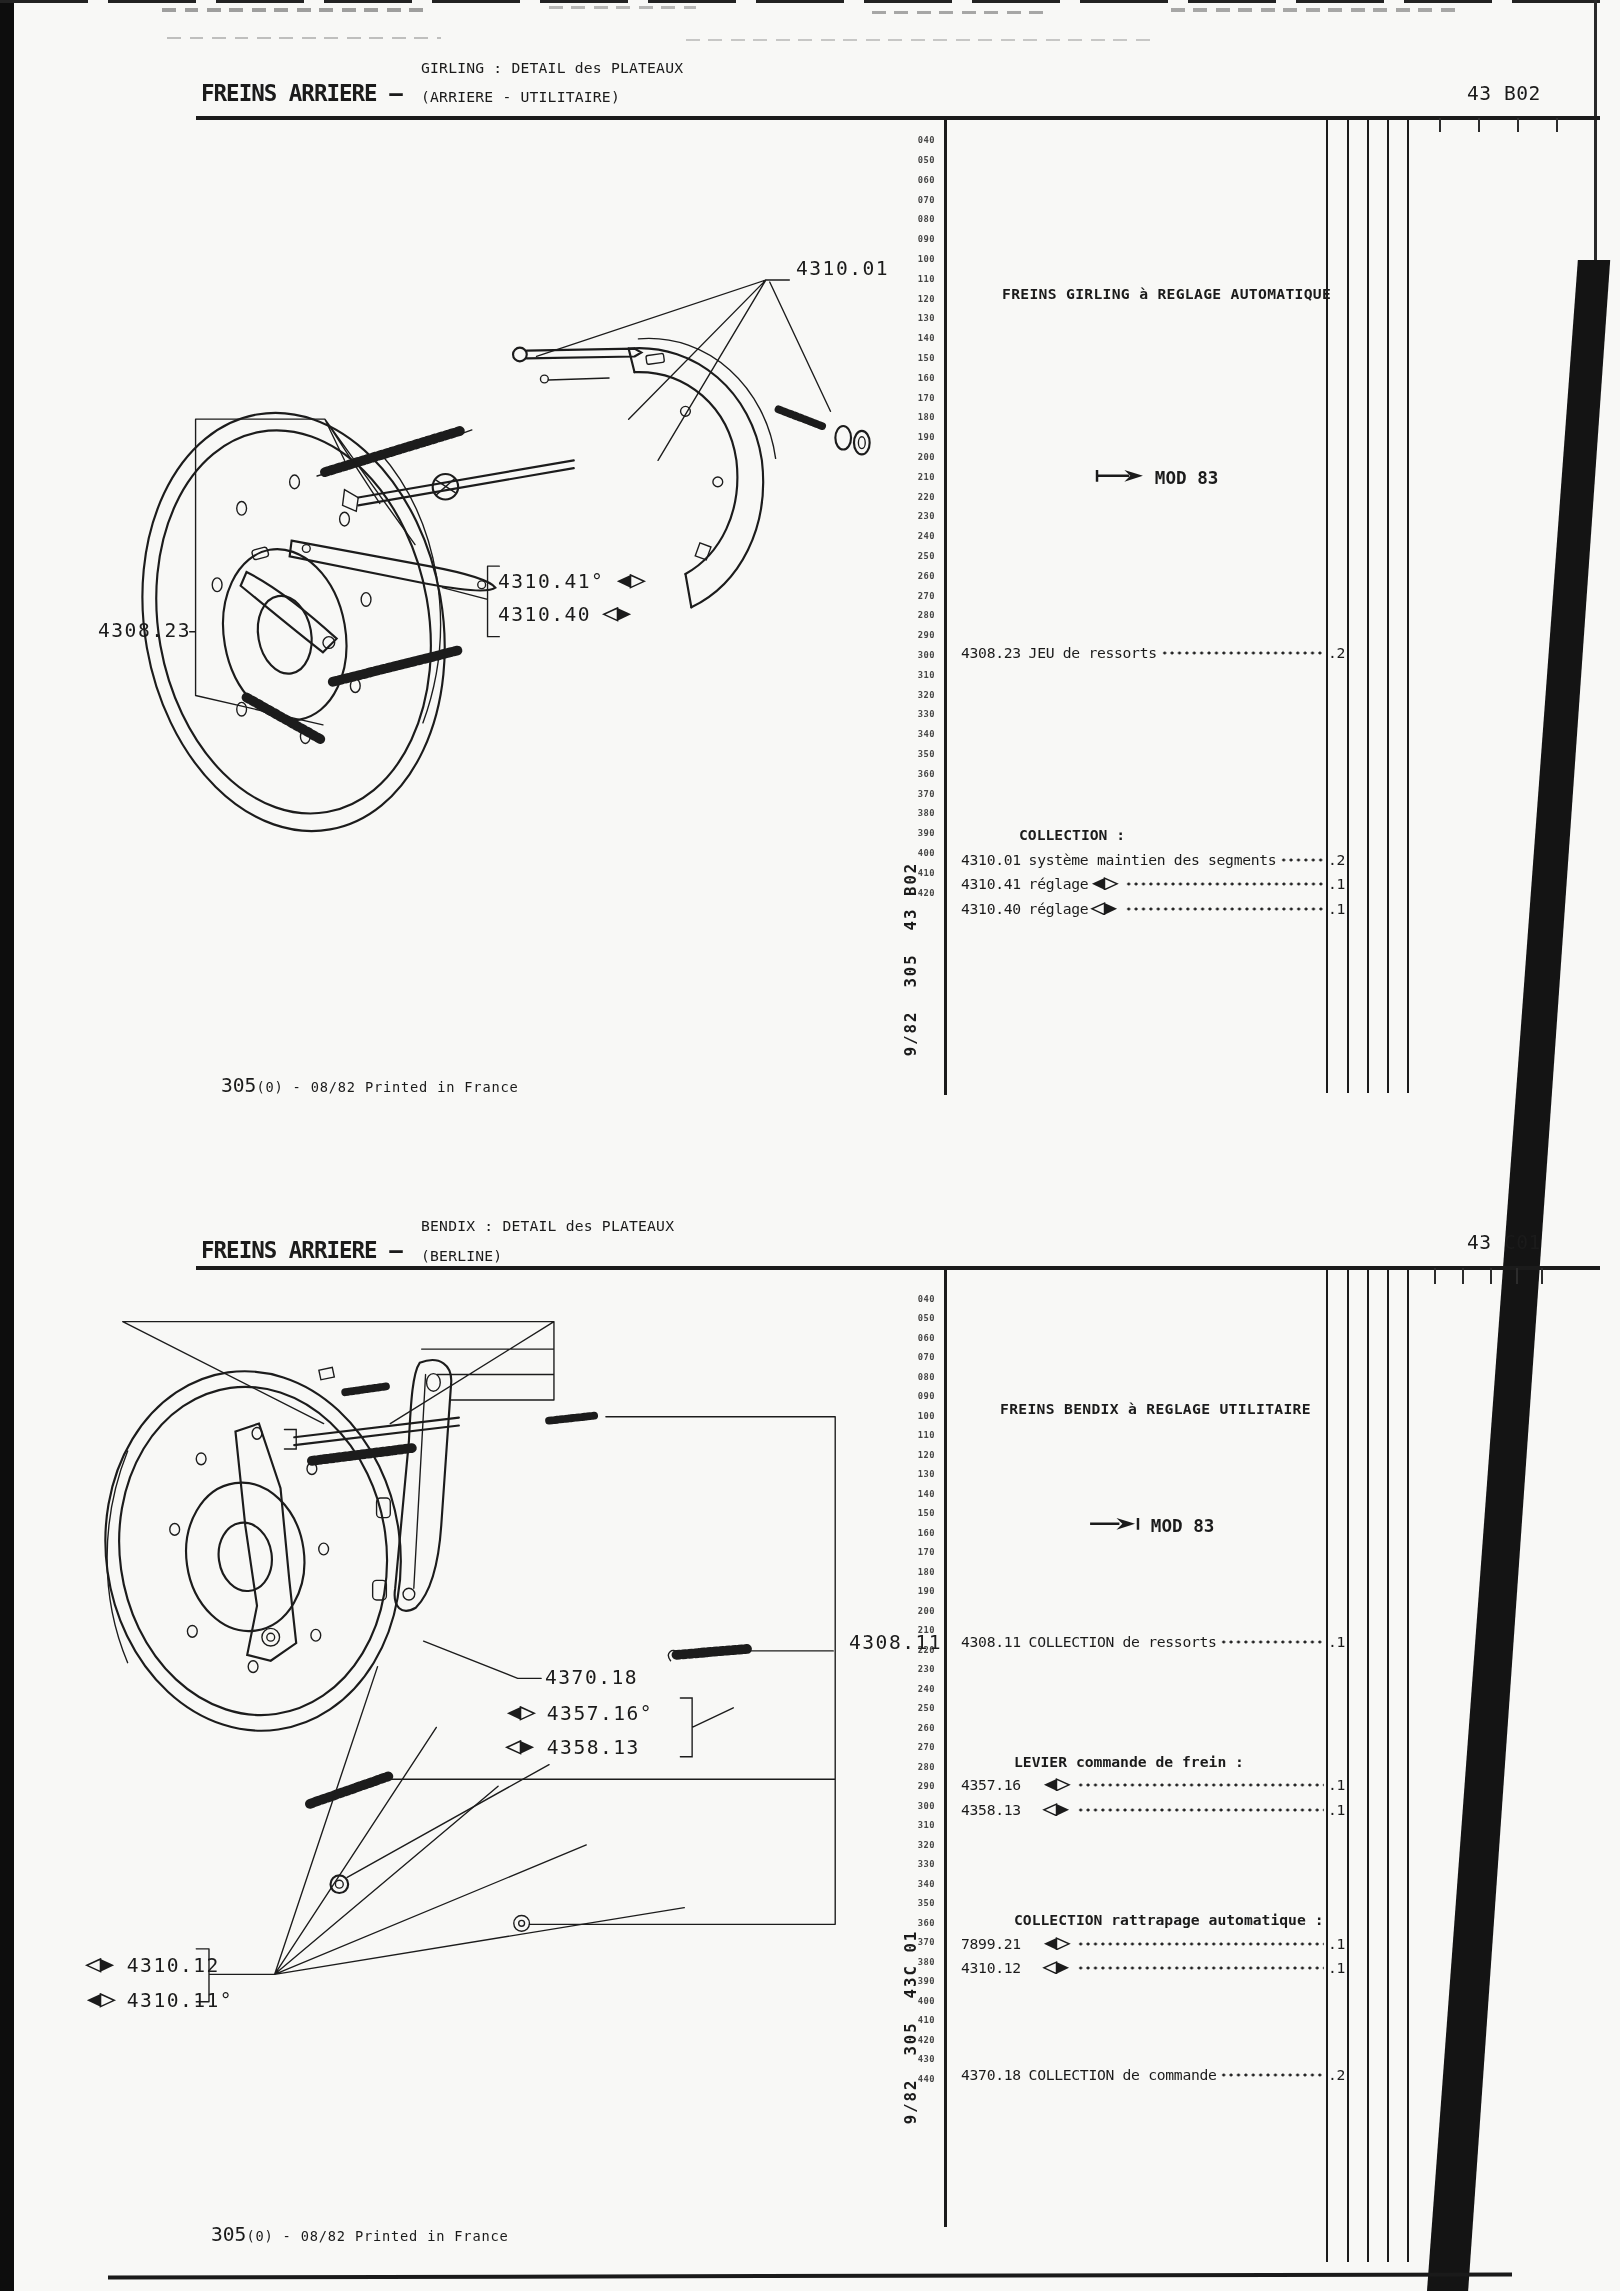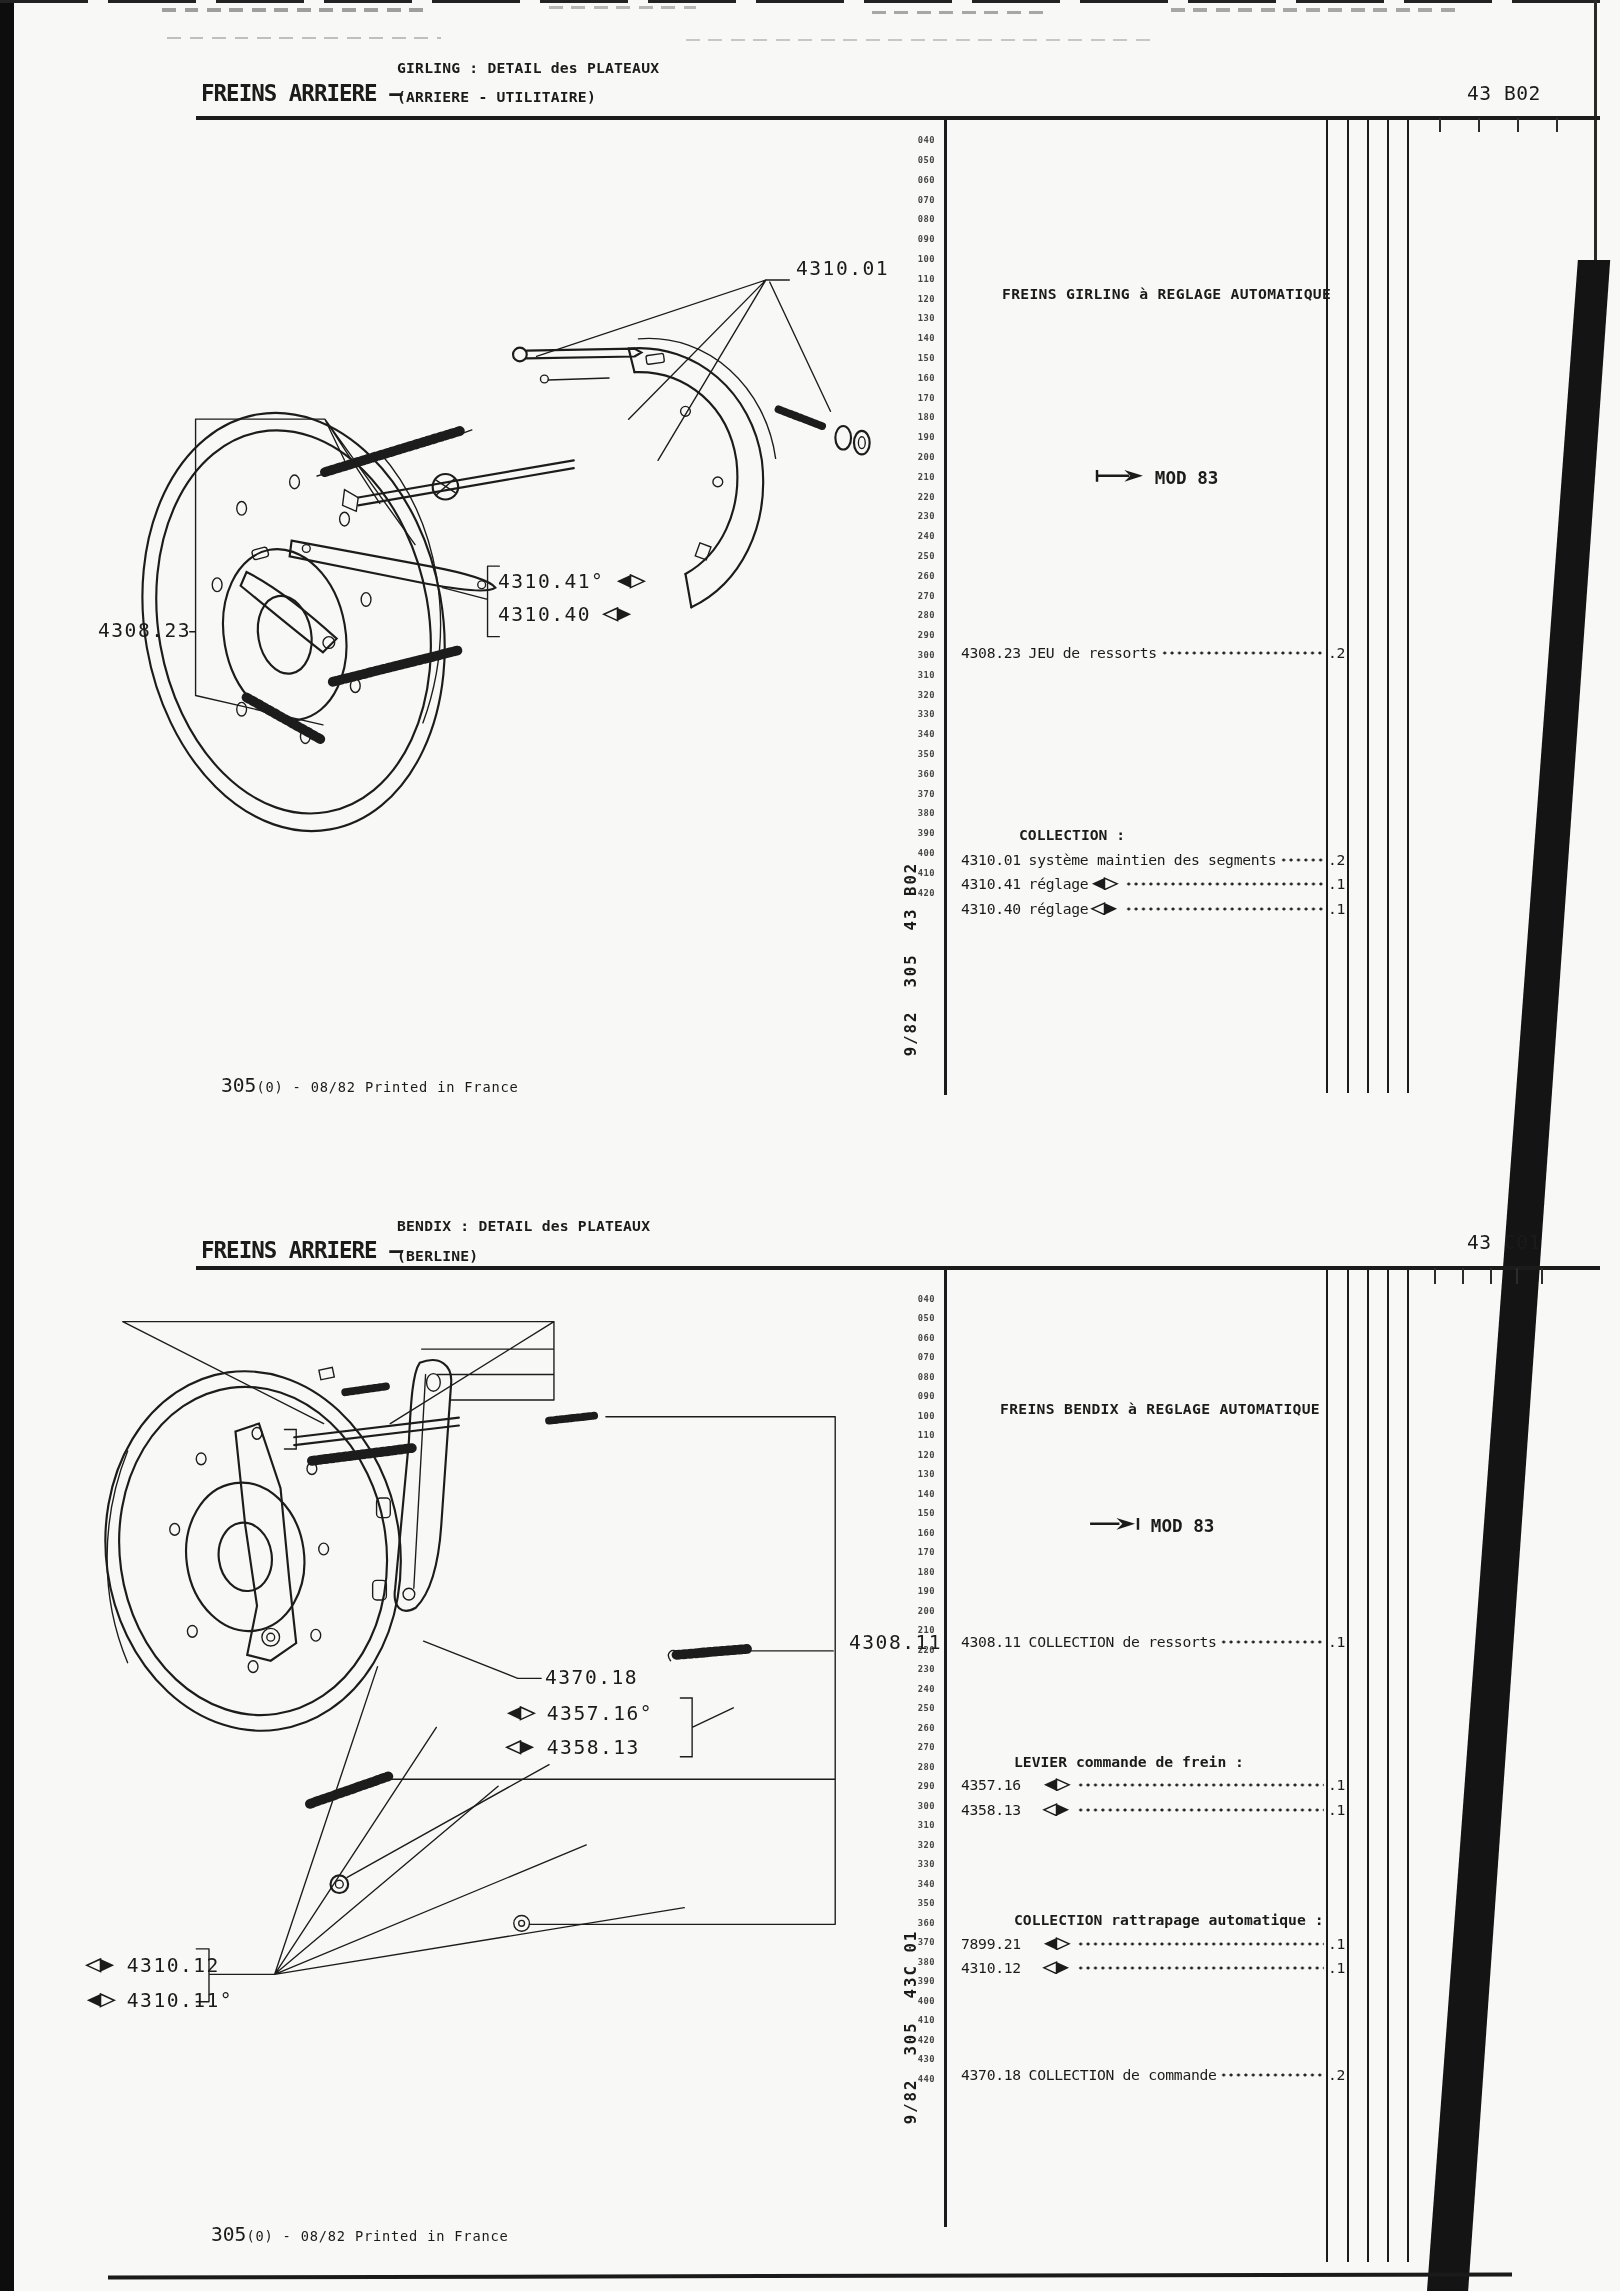--- a/index.html
+++ b/index.html
@@ -12,21 +12,21 @@
   .abs { position:absolute; }
   
   .edge-left { left:0; top:0; width:13.7px; height:2292px; background:#0d0d0d; }
   .edge-top { left:0; top:0; width:1620px; height:2.9px;
     background:repeating-linear-gradient(90deg,#222 0 88px,transparent 88px 108px); }
   .smudge { background:repeating-linear-gradient(90deg,#555 0 13.7px,transparent 13.7px 22.5px); }
   .edge-right-line { left:1594px; top:0; width:2.9px; height:294px; background:#2a2a2a; }
   .edge-bottom { left:108px; top:2274px; width:1404px; height:3.9px; background:#1a1a1a; transform:rotate(-0.12deg); }
   
   .hdr-title { font-size:22.5px; font-weight:bold; letter-spacing:-1px; white-space:nowrap; }
-  .hdr-sub { font-size:14.7px; font-weight:bold; letter-spacing:0.2px; white-space:nowrap; }
+  .hdr-sub { font-size:14.7px; font-weight:normal; letter-spacing:0.2px; white-space:nowrap;margin-left:24px; }
   .hdr-code { font-size:19.6px; letter-spacing:0.5px; white-space:nowrap; }
   .rule { height:3.9px; background:#1b1b1b; }
   
   .vline { width:2px; background:#1b1b1b; }
   .divider { width:2.9px; }
   .stub { width:2px; background:#2c2c2c; }
   
   .panel-heading { font-size:14.7px; font-weight:bold; letter-spacing:0.3px; white-space:nowrap; }
   .group-h { font-size:14.7px; font-weight:bold; white-space:nowrap; }
   .mod { display:flex; align-items:center; gap:9.8px; font-size:17.6px; font-weight:bold; white-space:nowrap; }
@@ -286,21 +286,21 @@
   <div class="abs vline" style="left:1347px;top:1270px;height:992px"></div>
   <div class="abs vline" style="left:1367px;top:1270px;height:992px"></div>
   <div class="abs vline" style="left:1387px;top:1270px;height:992px"></div>
   <div class="abs vline" style="left:1407px;top:1270px;height:992px"></div>
   <div class="abs stub" style="left:1434px;top:1268px;height:15.7px"></div>
   <div class="abs stub" style="left:1462px;top:1268px;height:15.7px"></div>
   <div class="abs stub" style="left:1490px;top:1268px;height:15.7px"></div>
   <div class="abs stub" style="left:1516px;top:1268px;height:15.7px"></div>
   <div class="abs stub" style="left:1541px;top:1268px;height:15.7px"></div>
 
-  <div class="abs panel-heading" style="left:1000px;top:1400px">FREINS BENDIX à REGLAGE AUTOMATIQUE</div>
+  <div class="abs panel-heading" style="left:1000px;top:1400px">FREINS BENDIX à REGLAGE UTILITAIRE</div>
 
   <div class="abs mod" style="left:1090px;top:1515px">
     <span>
       <svg width="51" height="17.6" viewBox="0 0 52 18">
           <path d="M0 9 H30 M49 3 V15" stroke="#1b1b1b" stroke-width="2.5" fill="none"></path>
           <path d="M46 9 L27 3 L33 9 L27 15 Z" fill="#1b1b1b"></path>
         </svg>
     </span>
     <span>MOD 83</span>
   </div>

